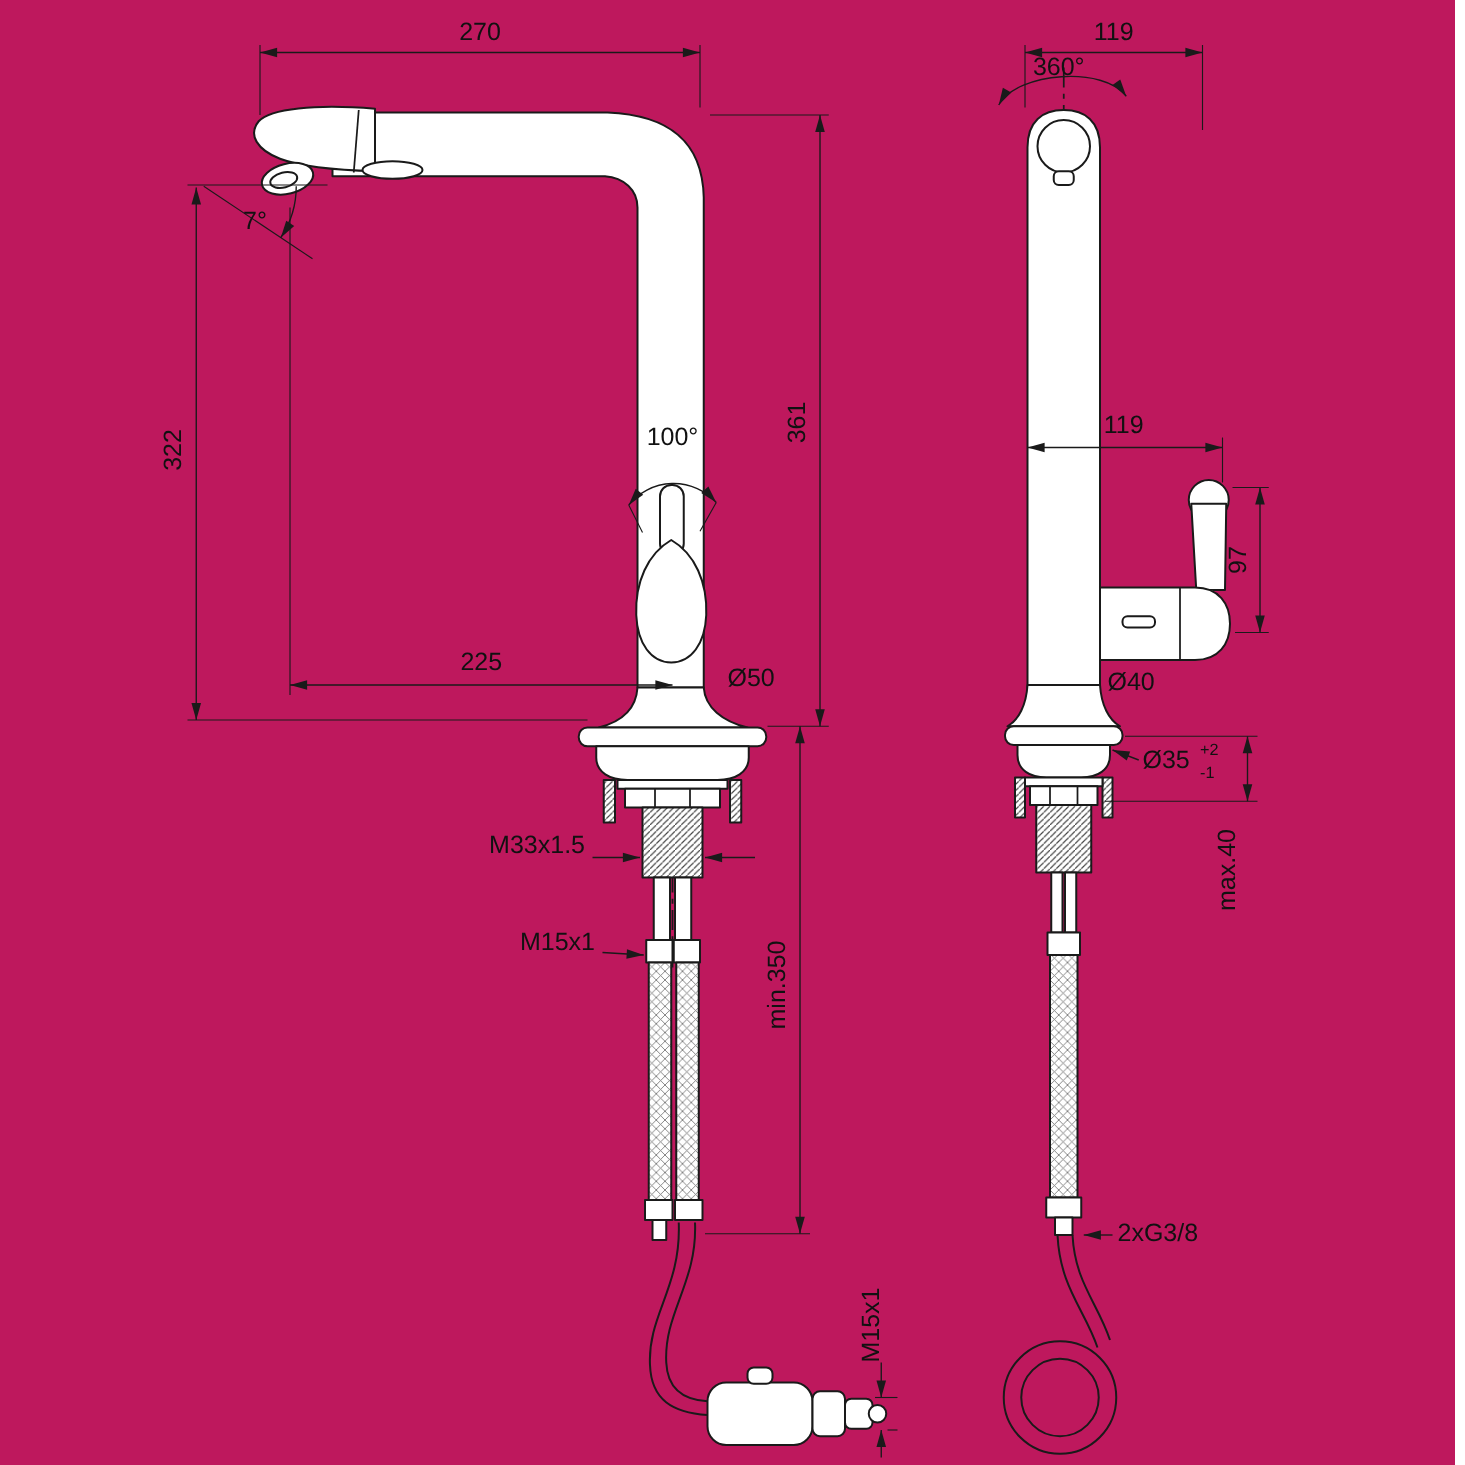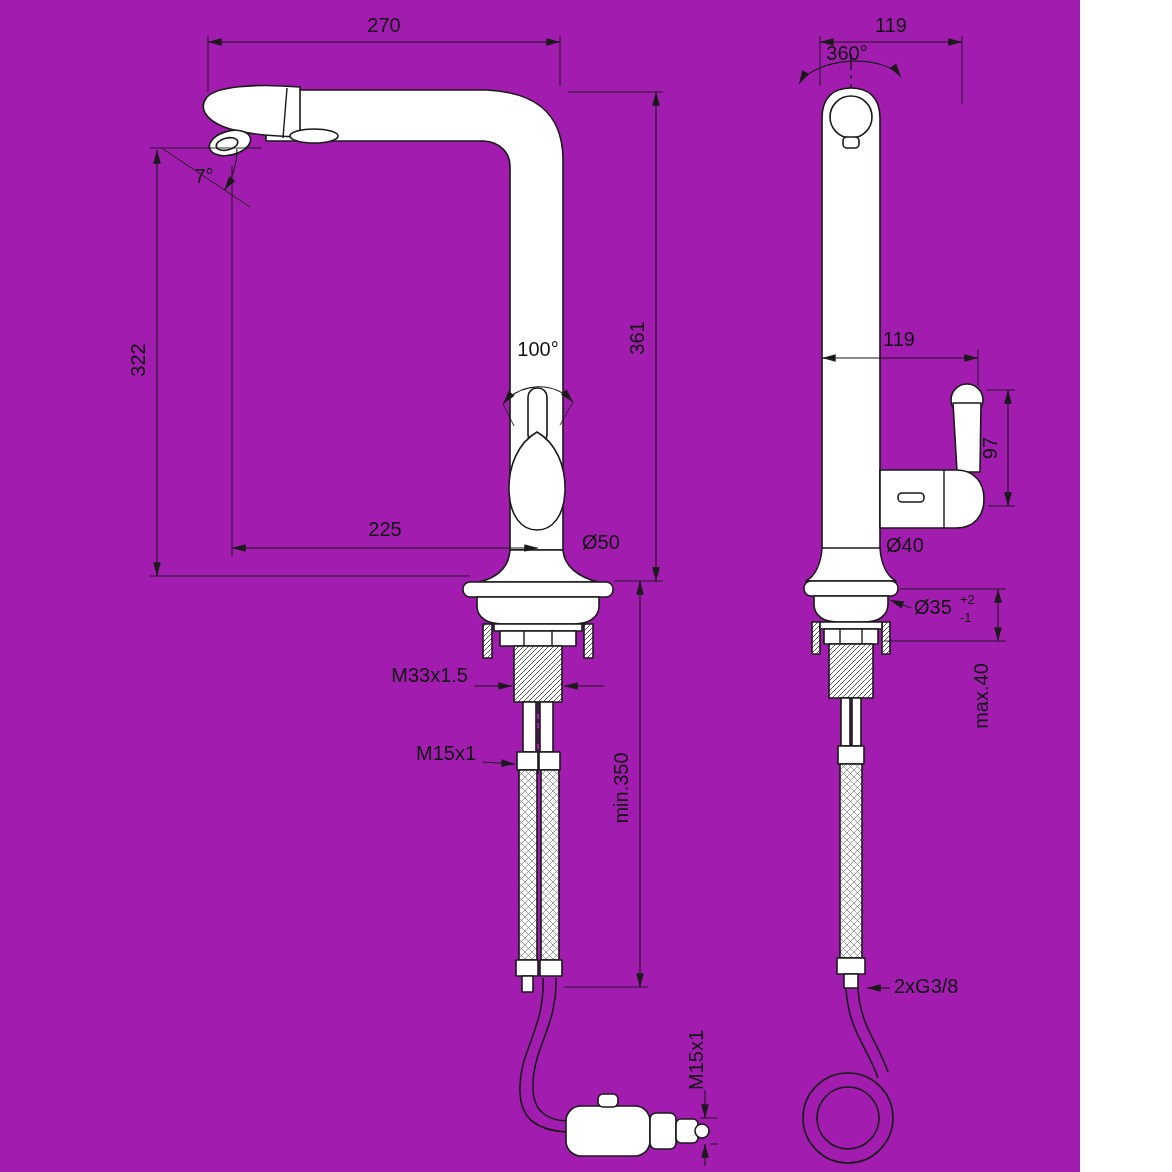--- a/index.html
+++ b/index.html
@@ -1,16 +1,16 @@
 <!DOCTYPE html>
 <html><head>
 <meta charset="utf-8">
 <style>
   html,body{margin:0;padding:0;background:#ffffff;}
-  .canvas{position:relative;width:1080px;height:1172px;background:#a21caf;overflow:hidden;text-decoration:underline;}
+  .canvas{position:relative;width:1164px;height:1172px;background:#be185d;overflow:hidden;text-decoration:underline;}
   svg{display:block;}
   .part path,.part rect,.part circle,.part ellipse{fill:#ffffff;stroke:#1a1a1a;stroke-width:1.6;stroke-linejoin:round;}
   .part line{stroke:#1a1a1a;stroke-width:1.4;}
   .part .nofill{fill:none;}
   .part .hatch-thread{fill:url(#thr);}
   .part .hatch-braid{fill:url(#braid);}
   .dims line,.dims path{stroke:#1a1a1a;stroke-width:1.1;fill:none;}
   .dims .ext{stroke-width:0.9;}
   .cl{stroke:#1a1a1a;stroke-width:1;stroke-dasharray:16 5 4 5;}
   text{font-family:"Liberation Sans","DejaVu Sans",sans-serif;font-size:20px;fill:#111111;}

